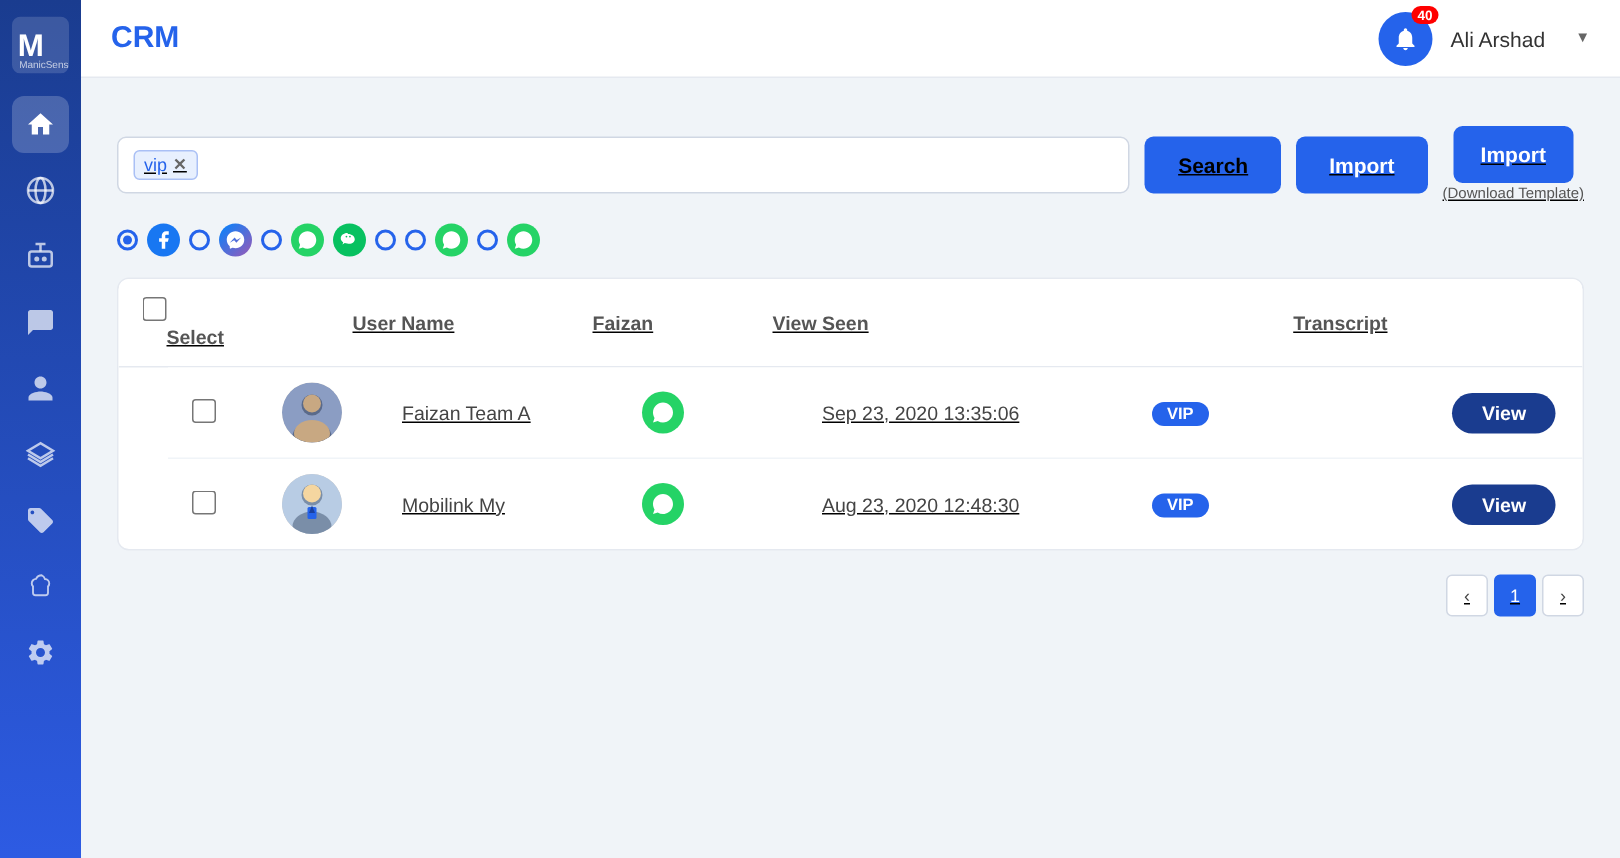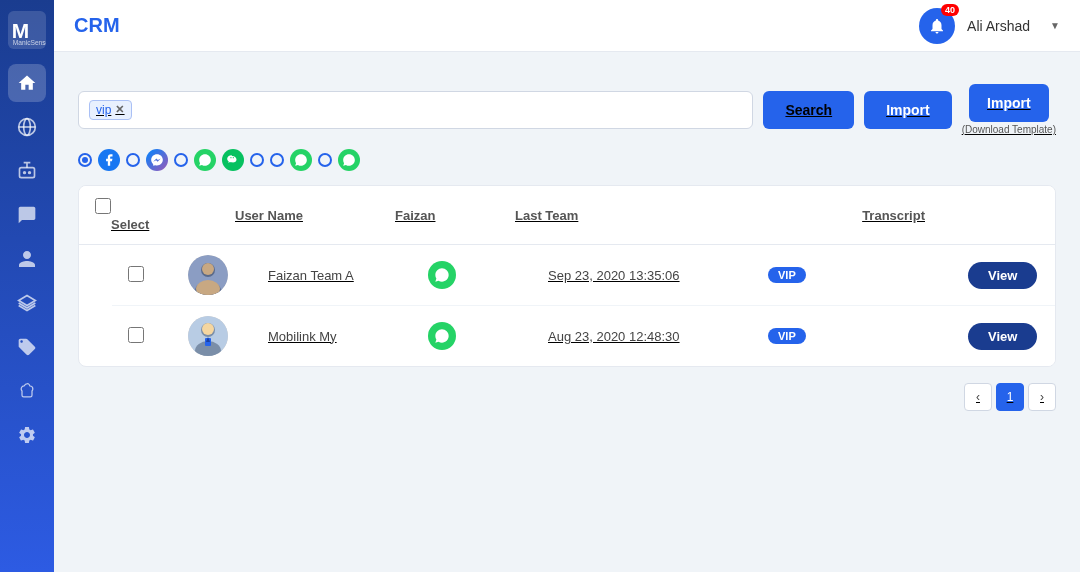--- a/index.html
+++ b/index.html
@@ -487,21 +487,21 @@
     <div class="crm-table">
 
       <div class="table-header">
         <div class="th">
           <input type="checkbox" class="cb" style="">
           <span style="margin-left:16px;">Select</span>
         </div>
         <div class="th"></div>
         <div class="th">User Name</div>
         <div class="th">Faizan</div>
-        <div class="th">Last Team</div>
+        <div class="th">View Seen</div>
         <div class="th th-transcript">Transcript</div>
       </div>
 
       <div class="table-row">
         <div class="td">
           <input type="checkbox" class="cb" style="">
         </div>
         <div class="td">
           <div class="avatar">
             <svg viewBox="0 0 40 40" xmlns="http://www.w3.org/2000/svg">

